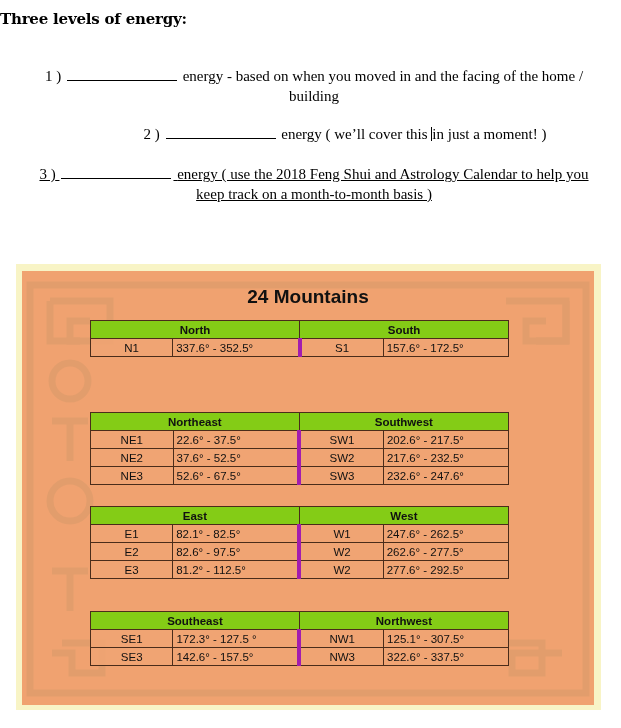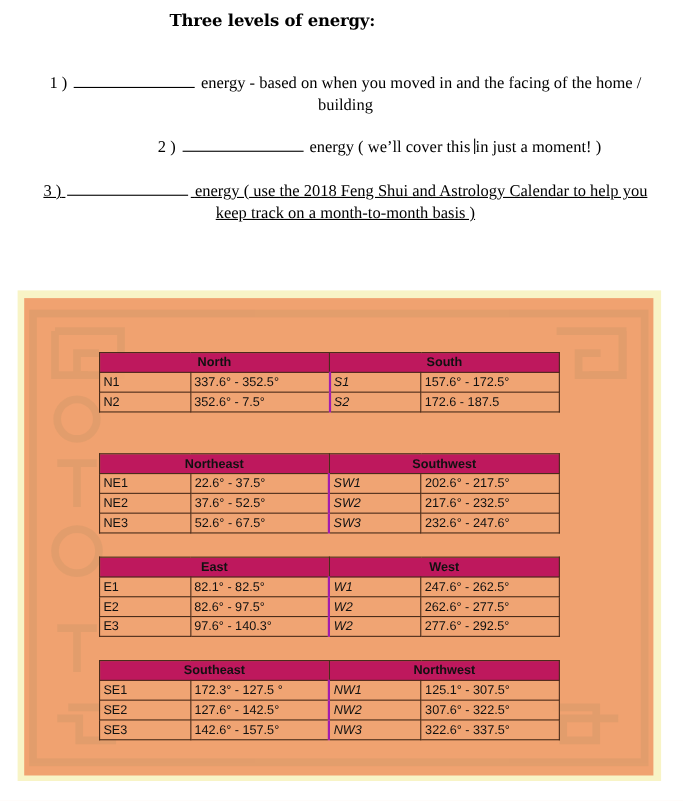--- a/index.html
+++ b/index.html
@@ -1,36 +1,36 @@
 <!DOCTYPE html>
 <html><head>
 <meta charset="utf-8">
 <style>
   html, body { margin:0; padding:0; background:#ffffff; }
   body { width:621px; height:728px; position:relative; overflow:hidden;
          font-family:"Liberation Serif", serif; color:#000; }
-  .title { position:absolute; left:0; width:495px; top:10px; text-align:center;
+  .title { position:absolute; left:0; width:495px; top:10px; 
            font-weight:bold; font-size:15px; font-family:"DejaVu Serif","Liberation Serif",serif; letter-spacing:-0.2px; }
   .item { position:absolute; left:24px; width:580px; font-size:15px; line-height:20px;text-align:center; }
   .blank { display:inline-block; width:110px; border-bottom:1px solid #000; height:13px; vertical-align:baseline; margin:0 2px 0 2px; }
   .cursor { display:inline-block; width:1px; height:14px; background:#000; vertical-align:-2px; }
 
   .frame { position:absolute; left:16px; top:264px; width:585px; height:446px; background:#f8f4c6; }
   .panel { position:absolute; left:22px; top:271px; width:572px; height:434px; background:#f0a270; overflow:hidden; }
   .deco { position:absolute; left:0; top:0; width:572px; height:434px; }
   .heading { position:absolute; left:0; width:572px; top:15px; text-align:center;
              font-family:"Liberation Sans", sans-serif; font-weight:bold; font-size:19px; color:#111; }
   table.mt { position:absolute; left:68px; border-collapse:collapse; width:419px;
              font-family:"Liberation Sans", sans-serif; font-size:11.5px; color:#111; }
   table.mt td, table.mt th { border:1.5px solid #4a2c1a; padding:0 3px; height:17px; line-height:16px; }
-  table.mt th { background:#be185d; font-weight:bold; text-align:center; height:17px; }
+  table.mt th { background:#84cc16; font-weight:bold; text-align:center; height:17px; }
   table.mt td { background:rgba(240,165,115,0.85); }
-  table.mt td.code { width:80px; }
+  table.mt td.code { width:80px;text-align:center; }
   table.mt td.deg { width:125px; }
-  table.mt td.sep { border-left:2px solid #a21caf;font-style:italic; }
+  table.mt td.sep { border-left:4px solid #a21caf; }
 </style>
 </head>
 <body>
 
 <div class="title">Three levels of energy:</div>
 
 <div class="item" style="top:66px;">
   <span>1 )</span>
   <span class="blank"></span>
   <span>energy - based on when you moved in and the facing of the home /</span><br>
@@ -60,38 +60,33 @@
       <path d="M484 30 h60 v40 h-40 v-20 h20"></path>
       <path d="M544 30 v40 h-30"></path>
       <path d="M480 372 h40 v30 h-30 v-20 h50"></path>
       <path d="M40 372 h40 v30 h-30 v-20 h-20"></path>
       <circle cx="48" cy="230" r="20"></circle>
       <circle cx="48" cy="110" r="18"></circle>
       <path d="M30 150 h36 M48 150 v40 M30 300 h36 M48 300 v40"></path>
     </g>
   </svg>
 
+  <div class="heading">24 Mountains</div>
 
   <table class="mt" style="top:49px;">
     <tbody>
         <tr>
       <th colspan="2">North</th>
       <th colspan="2" class="sep">South</th>
     </tr>
     <tr>
       <td class="code">N1</td>
       <td class="deg">337.6° - 352.5°</td>
       <td class="code sep">S1</td>
       <td class="deg">157.6° - 172.5°</td>
-    </tr>
-    <tr>
-      <td class="code">N2</td>
-      <td class="deg">352.6° - 7.5°</td>
-      <td class="code sep">S2</td>
-      <td class="deg">172.6 - 187.5</td>
     </tr>
   </tbody>
     </table>
 
   <table class="mt" style="top:141px;">
     <tbody>
         <tr>
       <th colspan="2">Northeast</th>
       <th colspan="2" class="sep">Southwest</th>
     </tr>
@@ -129,46 +124,40 @@
       <td class="deg">247.6° - 262.5°</td>
     </tr>
     <tr>
       <td class="code">E2</td>
       <td class="deg">82.6° - 97.5°</td>
       <td class="code sep">W2</td>
       <td class="deg">262.6° - 277.5°</td>
     </tr>
     <tr>
       <td class="code">E3</td>
-      <td class="deg">97.6° - 140.3°</td>
+      <td class="deg">81.2° - 112.5°</td>
       <td class="code sep">W2</td>
       <td class="deg">277.6° - 292.5°</td>
     </tr>
   </tbody>
     </table>
 
-  <table class="mt" style="top:329px;">
+  <table class="mt" style="top:340px;">
     <tbody>
         <tr>
       <th colspan="2">Southeast</th>
       <th colspan="2" class="sep">Northwest</th>
     </tr>
     <tr>
       <td class="code">SE1</td>
       <td class="deg">172.3° - 127.5 °</td>
       <td class="code sep">NW1</td>
       <td class="deg">125.1° - 307.5°</td>
     </tr>
     <tr>
-      <td class="code">SE2</td>
-      <td class="deg">127.6° - 142.5°</td>
-      <td class="code sep">NW2</td>
-      <td class="deg">307.6° - 322.5°</td>
-    </tr>
-    <tr>
       <td class="code">SE3</td>
       <td class="deg">142.6° - 157.5°</td>
       <td class="code sep">NW3</td>
       <td class="deg">322.6° - 337.5°</td>
     </tr>
   </tbody>
     </table>
 </div>
 
 </body></html>

